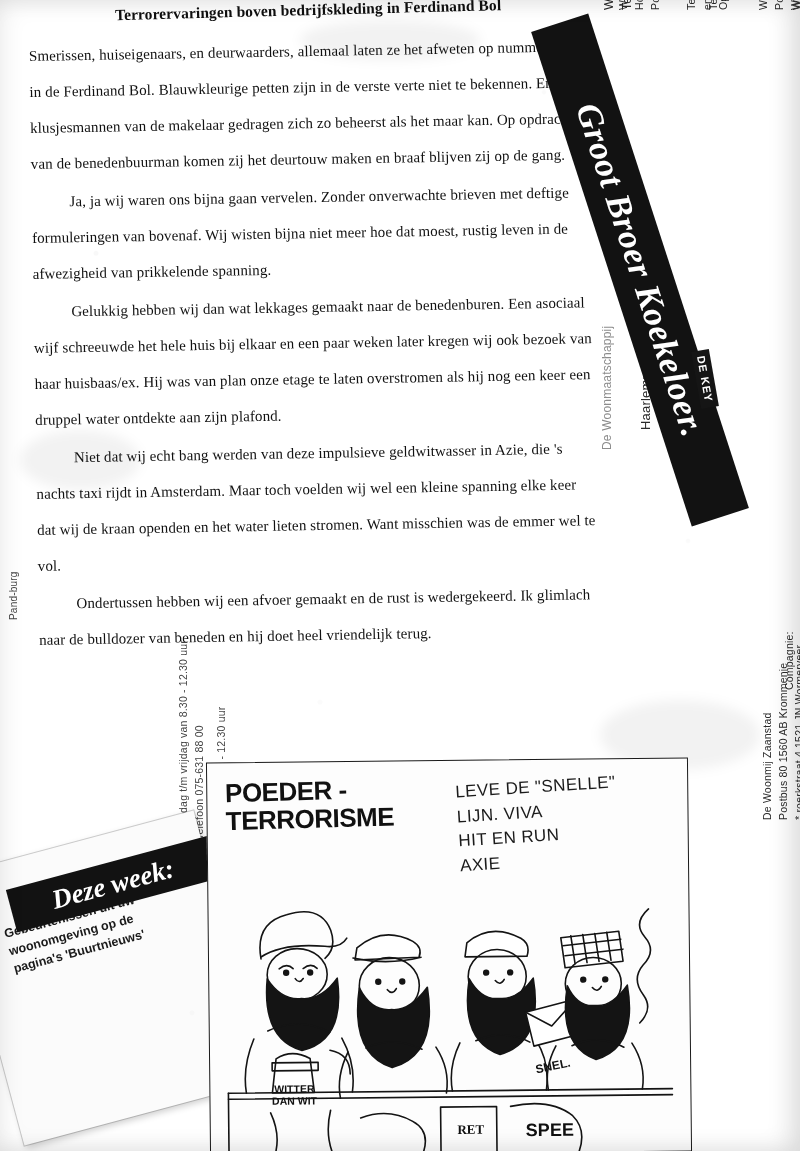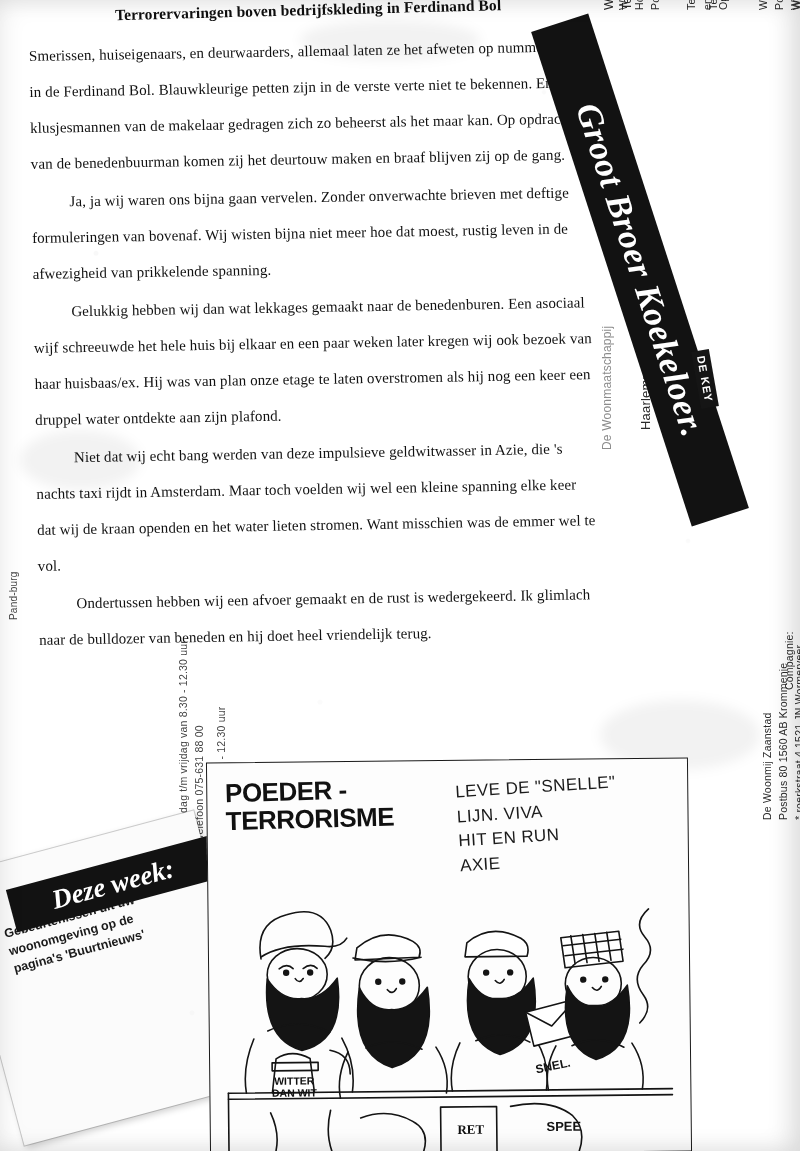--- a/index.html
+++ b/index.html
@@ -306,21 +306,21 @@
       <circle cx="396" cy="220" r="2.4" fill="#141414"></circle>
       <path d="M383 228 q5 6 9 -1"></path>
       <path d="M358 226 q-10 60 28 74 q42 -12 32 -74 q-16 22 -32 20 q-18 2 -28 -20 z" fill="#141414" stroke="#141414"></path>
       <path d="M346 286 q-12 22 -8 44 M422 284 q14 22 10 46"></path>
       <path d="M362 286 q26 -12 52 2"></path>
 
       <path d="M440 150 q-16 14 -4 28 q12 14 -2 28 q-12 14 0 30 q10 14 -4 28"></path>
     </g>
   </svg>
 
-  <div class="box-label" style="left:60px;top:312px;width:48px;">WITTER
+  <div class="box-label" style="left:60px;top:320px;width:48px;">WITTER
 DAN WIT</div>
   <div class="box-label" style="left:320px;top:300px;width:46px;transform:rotate(-11deg);font-size:12px;">SNEL.</div>
   <div class="box-label" style="left:230px;top:362px;width:60px;font-size:13px;font-family:Liberation Serif, serif;">RET</div>
-  <div class="box-label" style="left:318px;top:360px;width:70px;font-size:13px;">SPEE</div>
+  <div class="box-label" style="left:304px;top:360px;width:70px;font-size:18px;">SPEE</div>
 </div>
 
 <div class="grain"></div>
 <div class="edge"></div>
 
 </body></html>

